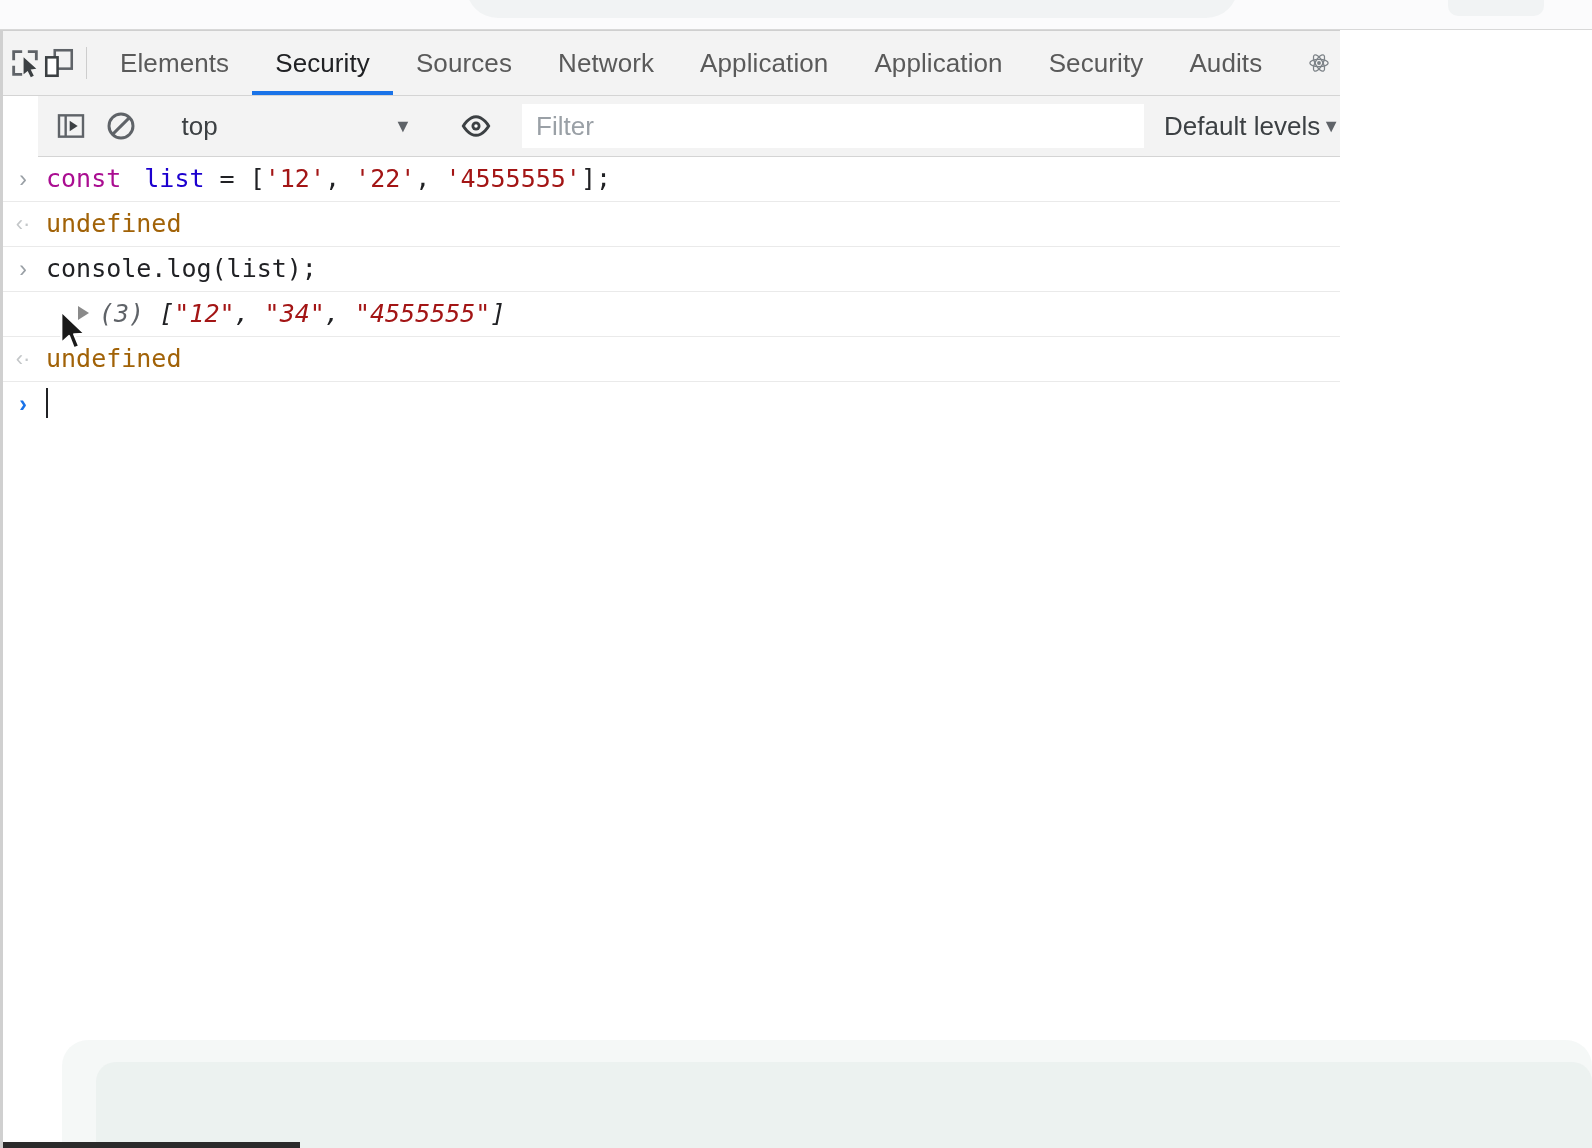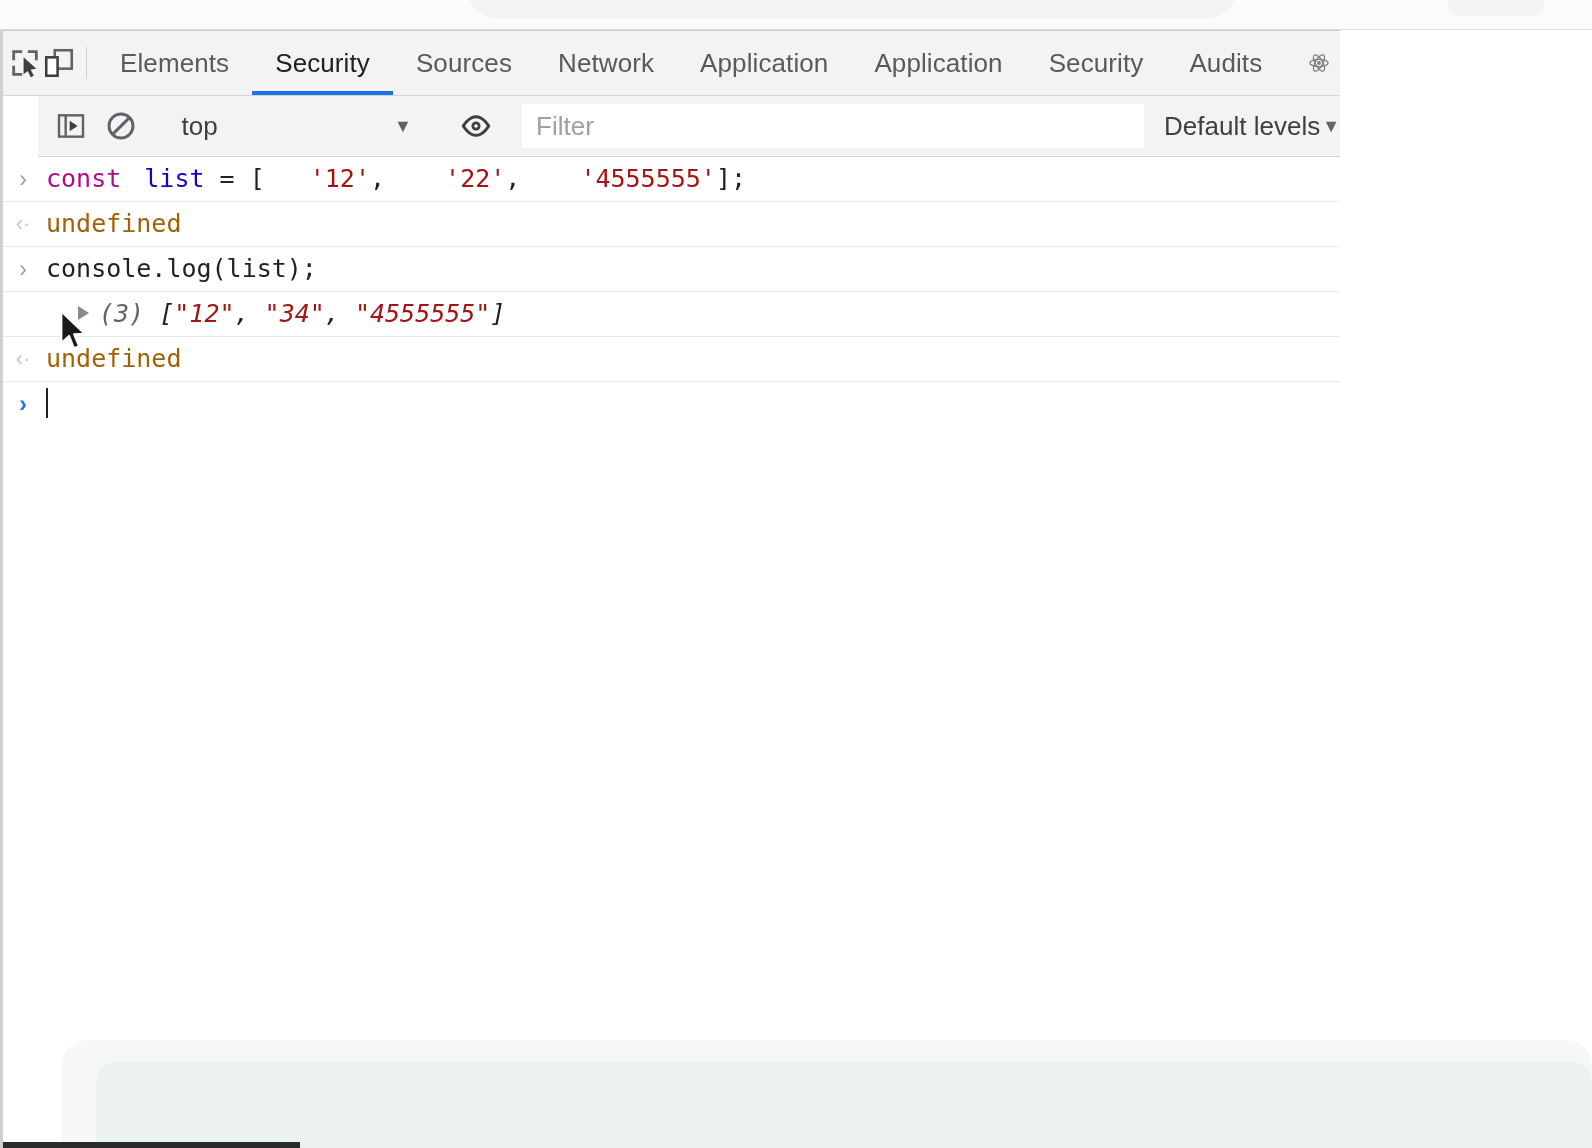--- a/index.html
+++ b/index.html
@@ -186,21 +186,21 @@
     font-size: 23px;
   }
   .gutter.input  { color: #9aa0a6; }
   .gutter.output { color: #c4c7c9; font-size: 22px; }
   .gutter.prompt { color: #1a73e8; font-weight: bold; font-size: 23px; }
   .content { flex: 1; }
 
   .tok-kw   { color: #aa0d91; }
   .tok-var  { color: #1c00cf; margin-left: 8px; }
   .tok-plain{ color: #202124; }
-  .tok-str  { color: #a31515; margin-left: 45px; }
+  .tok-str  { color: #a31515; }
   .tok-gray { color: #a16207; font-family: "DejaVu Sans Mono", monospace; }
 
   .obj-row { font-style: italic; padding-left: 32px; }
   .disclosure {
     display: inline-block;
     width: 0; height: 0;
     border-left: 11px solid #8a8a8a;
     border-top: 7px solid transparent;
     border-bottom: 7px solid transparent;
     margin-right: 10px;

